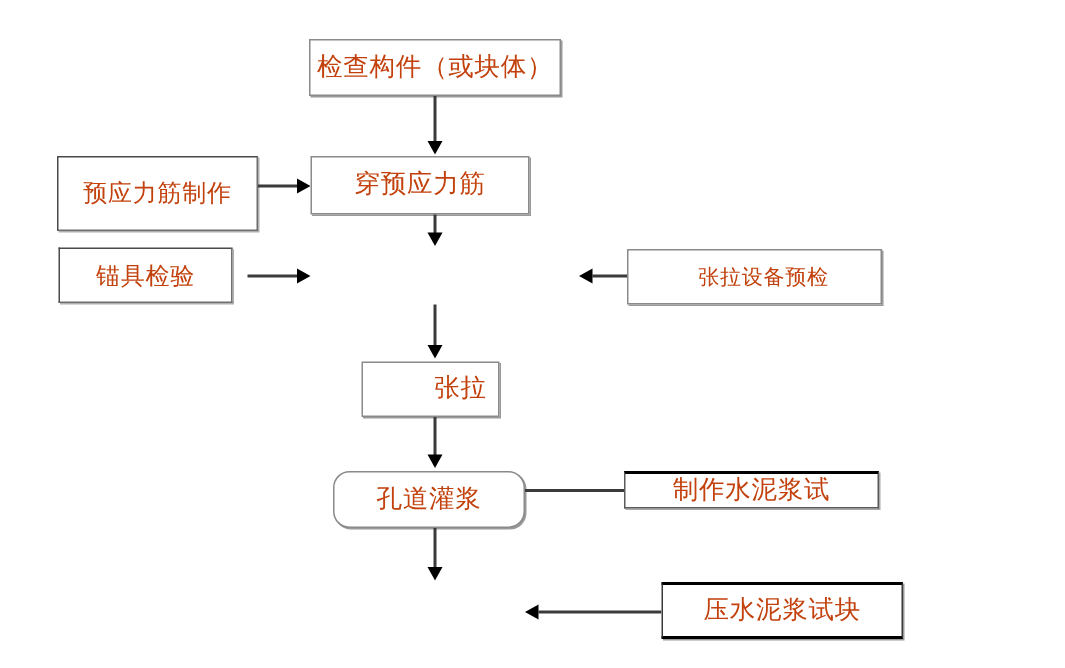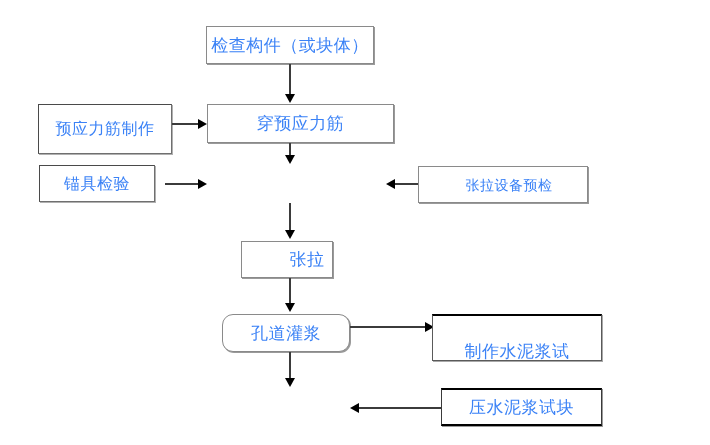--- a/index.html
+++ b/index.html
@@ -15,21 +15,21 @@
     overflow: hidden;
     font-family: "DejaVu Sans", "Liberation Sans", sans-serif;
   }
   .node {
     position: absolute;
     box-sizing: border-box;
     background: #ffffff;
     display: flex;
     align-items: center;
     justify-content: center;
-    color: #3b82f6;
+    color: #c2410c;
     line-height: 1;
     white-space: nowrap;
   }
   .node .label {
     display: block;
     letter-spacing: 0.5px;
   }
   
   .bd-gray {
     border: 1px solid #8a8a8a;
@@ -92,21 +92,21 @@
   <div class="edge-v" style="left:289px; top:64px; height:32px;"></div>
   <div class="arrow arrow-down" style="left:285px; top:94px;"></div>
 
   <div class="node bd-gray-dark" style="left:38px; top:104px; width:134px; height:50px; font-size:16px;">
     <span class="label">预应力筋制作</span>
   </div>
 
   <div class="edge-h" style="left:172px; top:123px; width:27px;"></div>
   <div class="arrow arrow-right" style="left:198px; top:119px;"></div>
 
-  <div class="node bd-gray" style="left:207px; top:104px; width:187px; height:39px; font-size:17px;align-items:center;">
+  <div class="node bd-gray" style="left:207px; top:104px; width:146px; height:39px; font-size:17px;align-items:center;">
     <span class="label">穿预应力筋</span>
   </div>
 
   <div class="edge-v" style="left:289px; top:143px; height:14px;"></div>
   <div class="arrow arrow-down" style="left:285px; top:155px;"></div>
 
   <div class="node bd-gray-dark" style="left:39px; top:165px; width:116px; height:37px; font-size:16px;">
     <span class="label">锚具检验</span>
   </div>
 
@@ -131,21 +131,21 @@
   <div class="edge-v" style="left:289px; top:278px; height:26px;"></div>
   <div class="arrow arrow-down" style="left:285px; top:303px;"></div>
 
   <div class="node bd-gray" style="left:222px; top:314px; width:128px; height:38px; font-size:17px;border-radius:11px;">
     <span class="label">孔道灌浆</span>
   </div>
 
   <div class="edge-h" style="left:350px; top:326px; width:77px;"></div>
   <div class="arrow arrow-right" style="left:425px; top:322px;"></div>
 
-  <div class="node bd-black-top" style="left:432px; top:314px; width:170px; height:47px; font-size:17px;align-items:flex-end;">
+  <div class="node bd-black-top" style="left:416px; top:314px; width:170px; height:25px; font-size:17px;">
     <span class="label">制作水泥浆试</span>
   </div>
 
   <div class="edge-v" style="left:289px; top:352px; height:27px;"></div>
   <div class="arrow arrow-down" style="left:285px; top:378px;"></div>
 
 
   <div class="edge-h" style="left:359px; top:407px; width:82px;"></div>
   <div class="arrow arrow-left" style="left:350px; top:403px;"></div>
 

